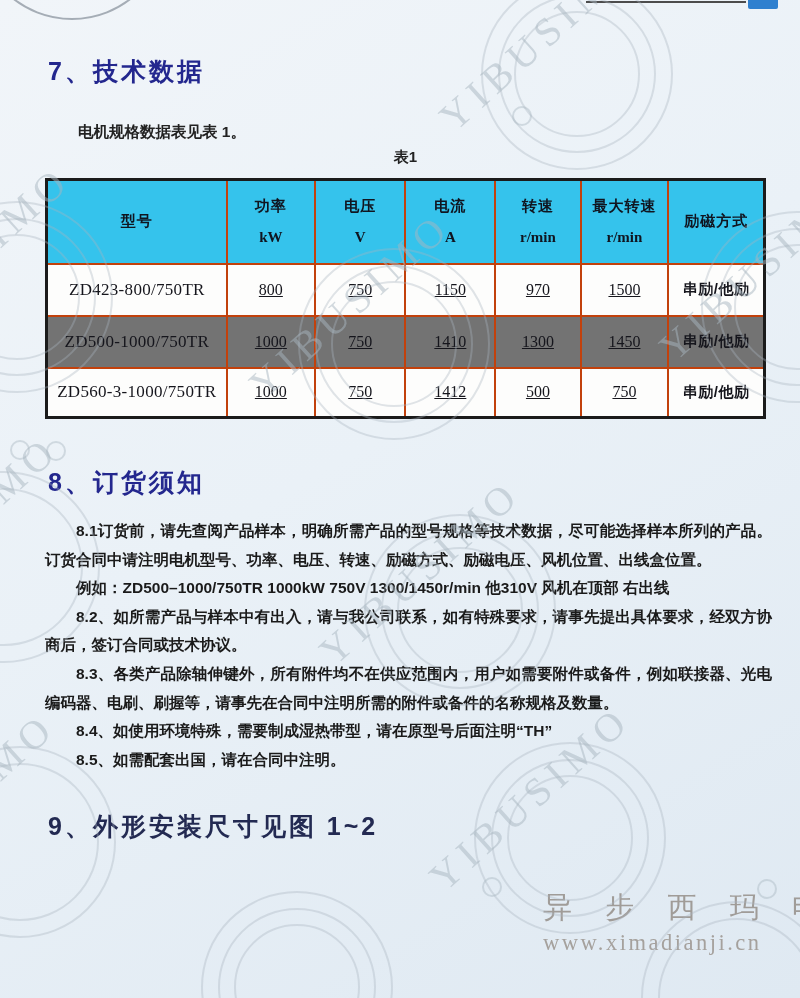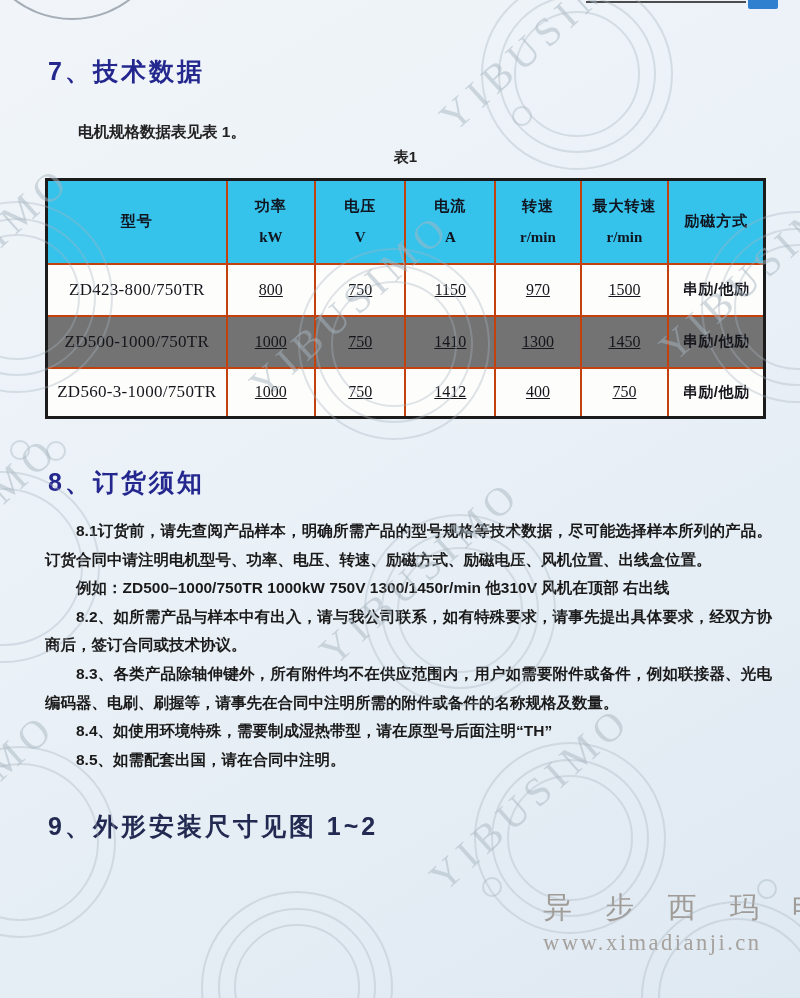--- a/index.html
+++ b/index.html
@@ -139,21 +139,21 @@
         <td class="num">1410</td>
         <td class="num">1300</td>
         <td class="num">1450</td>
         <td class="exc">串励/他励</td>
       </tr>
       <tr class="data last">
         <td class="model">ZD560-3-1000/750TR</td>
         <td class="num">1000</td>
         <td class="num">750</td>
         <td class="num">1412</td>
-        <td class="num">400</td>
+        <td class="num">500</td>
         <td class="num">750</td>
         <td class="exc">串励/他励</td>
       </tr>
     </tbody>
   </table>
 
   <div class="h-sec h8">8、订货须知</div>
   <div class="paras">
     <p>8.1订货前，请先查阅产品样本，明确所需产品的型号规格等技术数据，尽可能选择样本所列的产品。订货合同中请注明电机型号、功率、电压、转速、励磁方式、励磁电压、风机位置、出线盒位置。</p>
     <p>例如：ZD500–1000/750TR 1000kW 750V 1300/1450r/min 他310V 风机在顶部 右出线</p>

